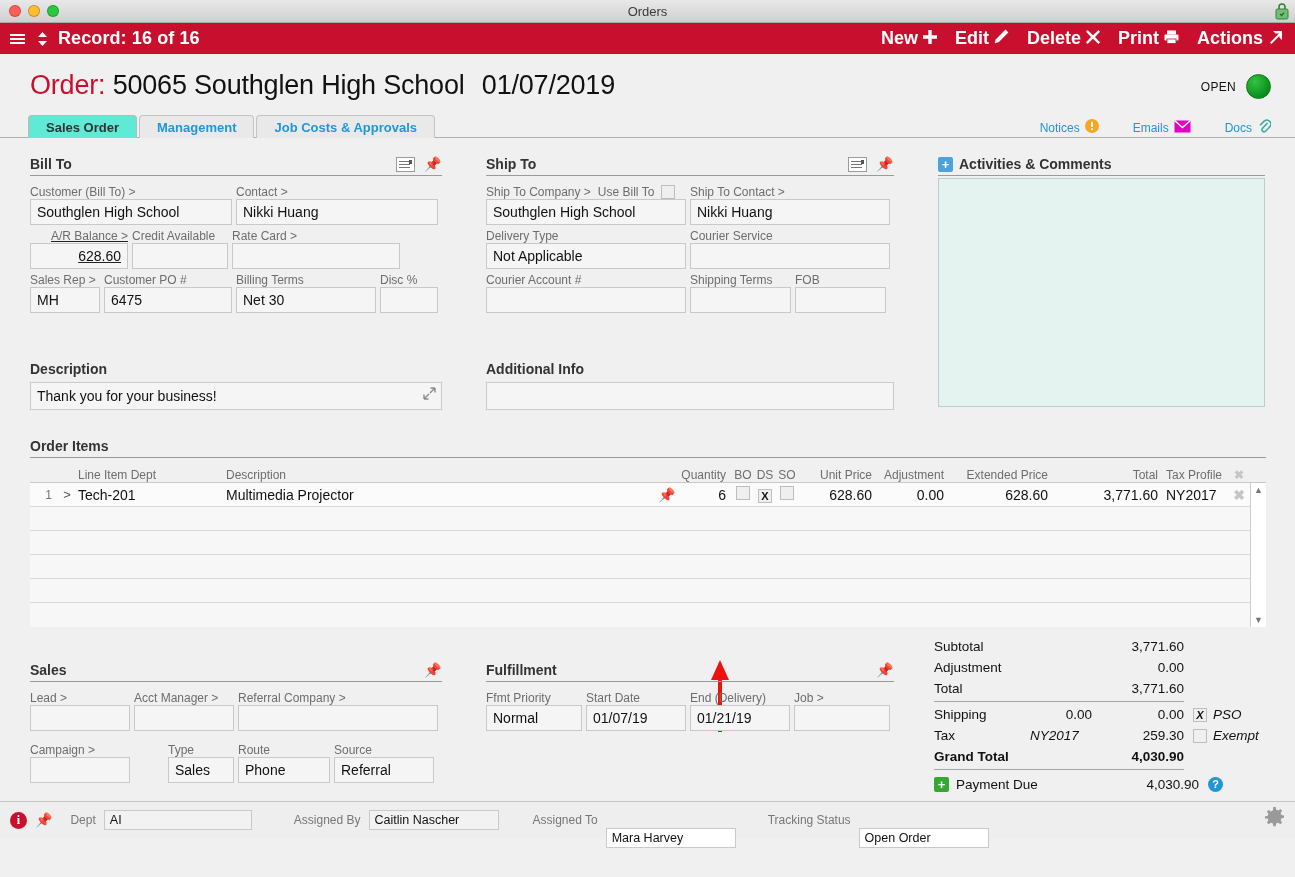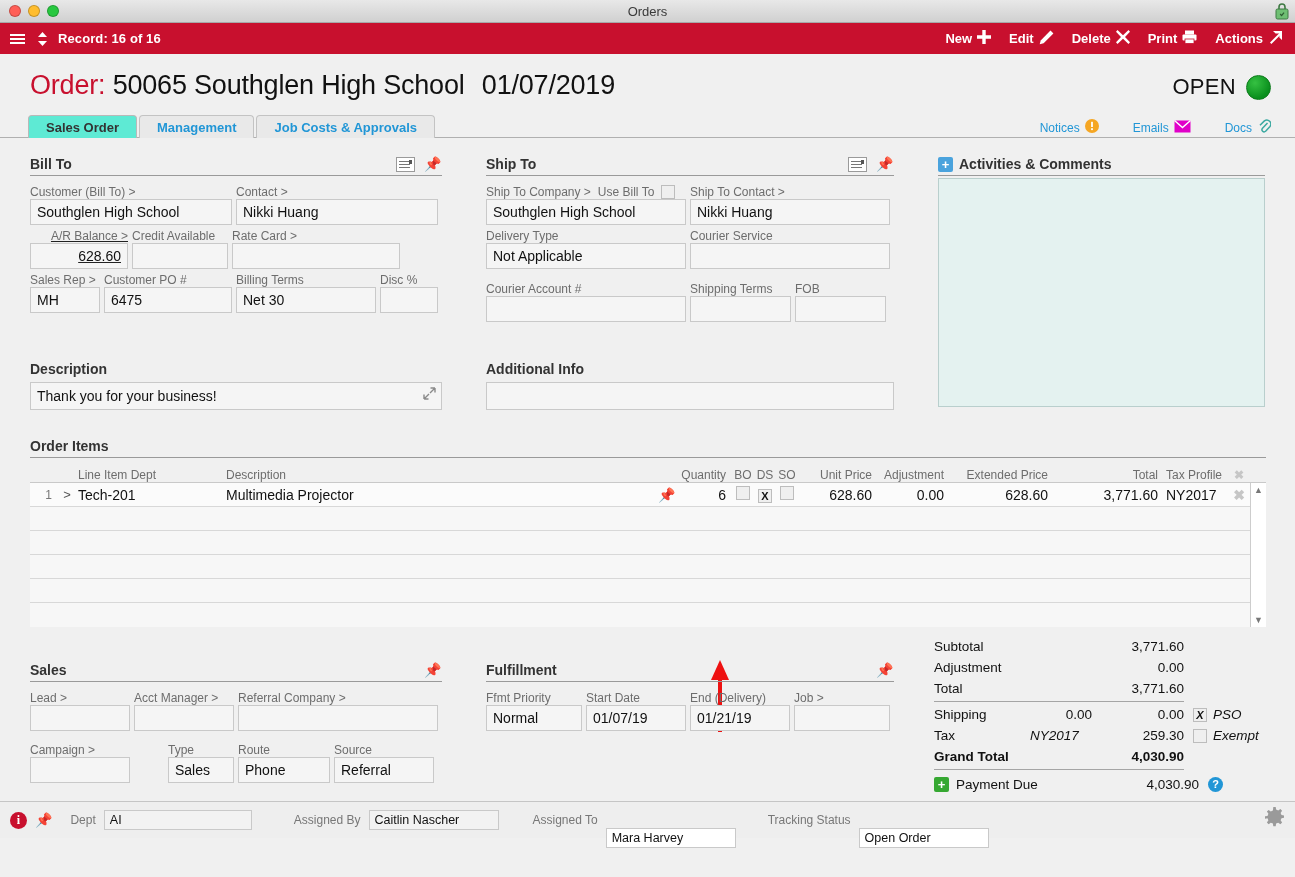--- a/index.html
+++ b/index.html
@@ -25,40 +25,40 @@
   .win-title{
     position:absolute; left:0; right:0; text-align:center;
     font-size:13px; color:#3a3a3a; font-weight:400;
   }
   .lock-icon{ position:absolute; right:6px; top:3px; }
 
   
   .toolbar{
     height:31px; background:#c8102e; color:#fff;
     display:flex; align-items:center; padding:0 12px 0 8px;
-    font-size:13px; font-weight:bold;
+    font-size:18px; font-weight:bold;
   }
   .tb-left{ display:flex; align-items:center; gap:9px; }
   .hamburger{ display:flex; flex-direction:column; gap:2px; cursor:pointer; padding:2px; }
   .hamburger i{ display:block; width:15px; height:2px; background:#fff; }
   .updown{ display:flex; flex-direction:column; align-items:center; gap:1px; cursor:pointer; }
   .rec-label{ font-weight:bold; letter-spacing:.1px; }
   .tb-right{ margin-left:auto; display:flex; align-items:center; gap:18px; }
   .tb-btn{ display:flex; align-items:center; gap:5px; cursor:pointer; white-space:nowrap; }
 
   
   .header{ position:relative; padding:16px 0 0 30px; height:52px; }
   .order-line{ font-size:27px; font-weight:400; letter-spacing:-.2px; }
   .order-line .lbl{ color:#c8102e; }
   .order-line .val{ color:#111; }
   .status-wrap{
     position:absolute; right:24px; top:20px;
     display:flex; align-items:center; gap:10px;
   }
-  .status-text{ font-size:22px; color:#111; letter-spacing:.3px; }
+  .status-text{ font-size:12px; color:#111; letter-spacing:.3px; }
   .status-led{
     width:25px; height:25px; border-radius:50%;
     background:radial-gradient(circle at 35% 30%, #35c142, #0a8f1d 70%);
     border:1px solid #0b7a19;
   }
 
   
   .tabrow{ position:relative; height:24px; margin-top:8px; }
   .tabs{ position:absolute; left:28px; bottom:0; display:flex; align-items:flex-end; }
   .tab{
@@ -414,21 +414,21 @@
       <div style="width:204px; padding-right:4px;">
         <div class="flab">Delivery Type</div>
         <div class="fin">Not Applicable</div>
       </div>
       <div style="width:200px;">
         <div class="flab">Courier Service</div>
         <div class="fin"></div>
       </div>
     </div>
 
-    <div style="display:flex; margin-top:13px;">
+    <div style="display:flex; margin-top:4px;">
       <div style="width:204px; padding-right:4px;">
         <div class="flab">Courier Account #</div>
         <div class="fin"></div>
       </div>
       <div style="width:105px; padding-right:4px;">
         <div class="flab">Shipping Terms</div>
         <div class="fin"></div>
       </div>
       <div style="width:91px;">
         <div class="flab">FOB</div>

